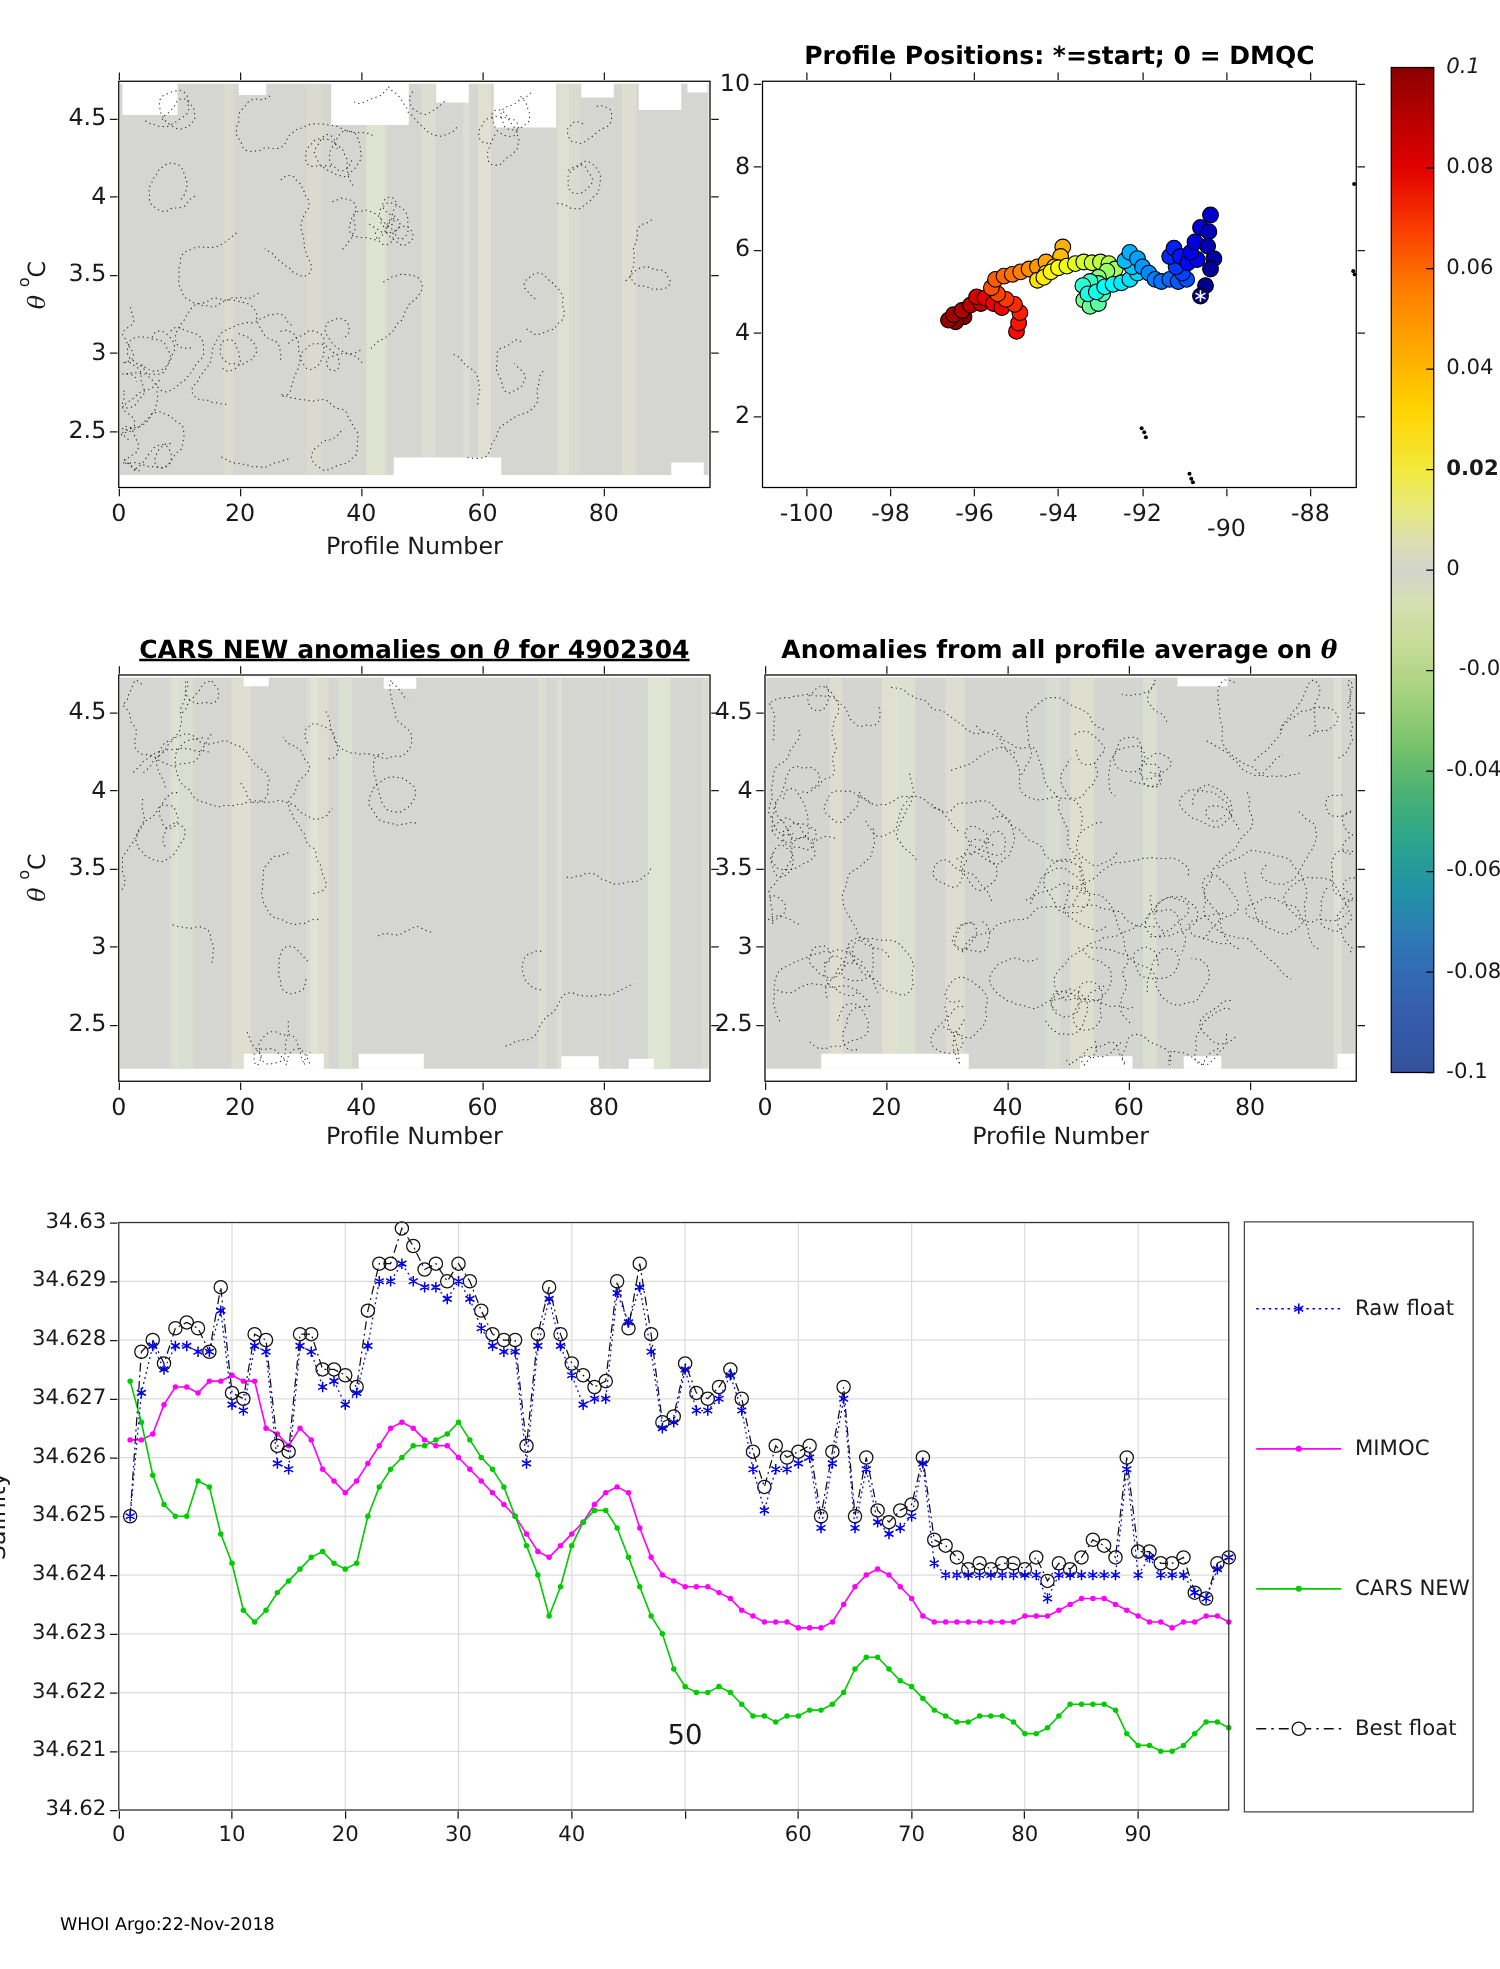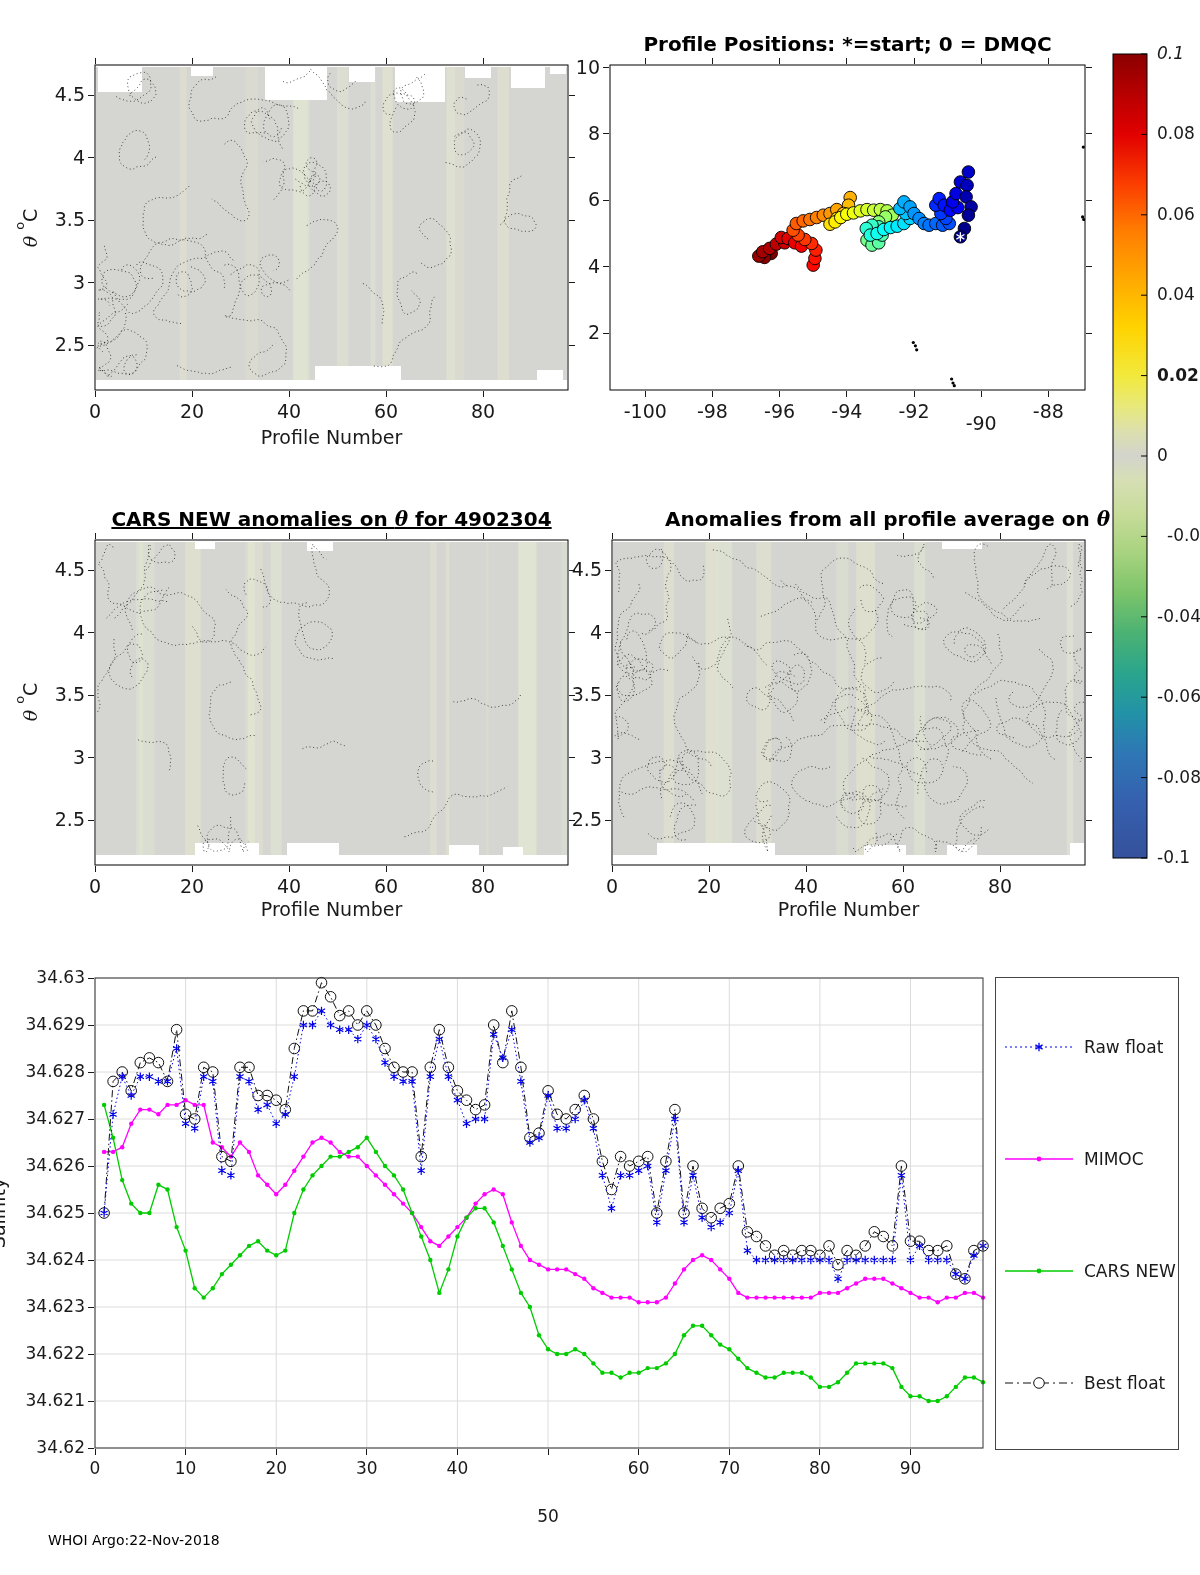--- a/index.html
+++ b/index.html
@@ -20,21 +20,21 @@
   .theta{font-family:"DejaVu Serif",serif;font-style:italic;}
   sup.degsup{font-size:68%;position:relative;top:-0.45em;line-height:0;}
   #footer{position:absolute;left:48px;top:1532px;font-size:14px;color:#000;}
 </style>
 </head>
 <body>
 
 <div id="fig">
   <div class="title fmt" style="left:610px;top:32px;width:475px;">Profile Positions: *=start; 0 = DMQC</div>
   <div class="title fmt" style="left:60px;top:507px;width:543px;text-decoration:underline;">CARS NEW anomalies on <span class="theta">θ</span> for 4902304</div>
-  <div class="title fmt" style="left:585px;top:507px;width:525px;text-align:right;">Anomalies from all profile average on <span class="theta">θ</span></div>
+  <div class="title fmt" style="left:585px;top:507px;width:525px;">Anomalies from all profile average on <span class="theta">θ</span></div>
 
   <div class="axlabel fmt" style="left:95px;top:426px;width:473px;">Profile Number</div>
   <div class="axlabel fmt" style="left:95px;top:898px;width:473px;">Profile Number</div>
   <div class="axlabel fmt" style="left:612px;top:898px;width:473px;">Profile Number</div>
 
   <div class="ylabel fmt" style="left:30px;top:228px;"><span class="theta">θ</span> <sup class="degsup">o</sup>C</div>
   <div class="ylabel fmt" style="left:30px;top:702px;"><span class="theta">θ</span> <sup class="degsup">o</sup>C</div>
   <div class="ylabel fmt" style="left:546px;top:702px;"><span class="theta">θ</span> <sup class="degsup">o</sup>C</div>
   <div class="ylabel fmt" style="left:-2px;top:1213px;">Salinity</div>
 
@@ -885,21 +885,21 @@
     <div class="ticklabel" style="left: 55px; top: 1458px; width: 80px; font-size: 17px;">0</div>
     <div class="tickmark" style="left: 185.112px; top: 1449px; width: 1px; height: 6px;"></div>
     <div class="ticklabel" style="left: 145.612px; top: 1458px; width: 80px; font-size: 17px;">10</div>
     <div class="tickmark" style="left: 275.724px; top: 1449px; width: 1px; height: 6px;"></div>
     <div class="ticklabel" style="left: 236.224px; top: 1458px; width: 80px; font-size: 17px;">20</div>
     <div class="tickmark" style="left: 366.337px; top: 1449px; width: 1px; height: 6px;"></div>
     <div class="ticklabel" style="left: 326.837px; top: 1458px; width: 80px; font-size: 17px;">30</div>
     <div class="tickmark" style="left: 456.949px; top: 1449px; width: 1px; height: 6px;"></div>
     <div class="ticklabel" style="left: 417.449px; top: 1458px; width: 80px; font-size: 17px;">40</div>
     <div class="tickmark" style="left: 547.561px; top: 1449px; width: 1px; height: 6px;"></div>
-    <div class="ticklabel" style="left: 508.061px; top: 1506px; width: 80px; font-size: 17px;">50</div>
+    <div class="ticklabel" style="left: 508.061px; top: 1376px; width: 80px; font-size: 22px;">50</div>
     <div class="tickmark" style="left: 638.173px; top: 1449px; width: 1px; height: 6px;"></div>
     <div class="ticklabel" style="left: 598.673px; top: 1458px; width: 80px; font-size: 17px;">60</div>
     <div class="tickmark" style="left: 728.786px; top: 1449px; width: 1px; height: 6px;"></div>
     <div class="ticklabel" style="left: 689.286px; top: 1458px; width: 80px; font-size: 17px;">70</div>
     <div class="tickmark" style="left: 819.398px; top: 1449px; width: 1px; height: 6px;"></div>
     <div class="ticklabel" style="left: 779.898px; top: 1458px; width: 80px; font-size: 17px;">80</div>
     <div class="tickmark" style="left: 910.01px; top: 1449px; width: 1px; height: 6px;"></div>
     <div class="ticklabel" style="left: 870.51px; top: 1458px; width: 80px; font-size: 17px;">90</div>
     <div class="tickmark" style="left: 88px; top: 1447.5px; width: 6px; height: 1px;"></div>
     <div class="ticklabel yt" style="left: 7px; top: 1437.46px; width: 78px; font-size: 17px;">34.62</div>

